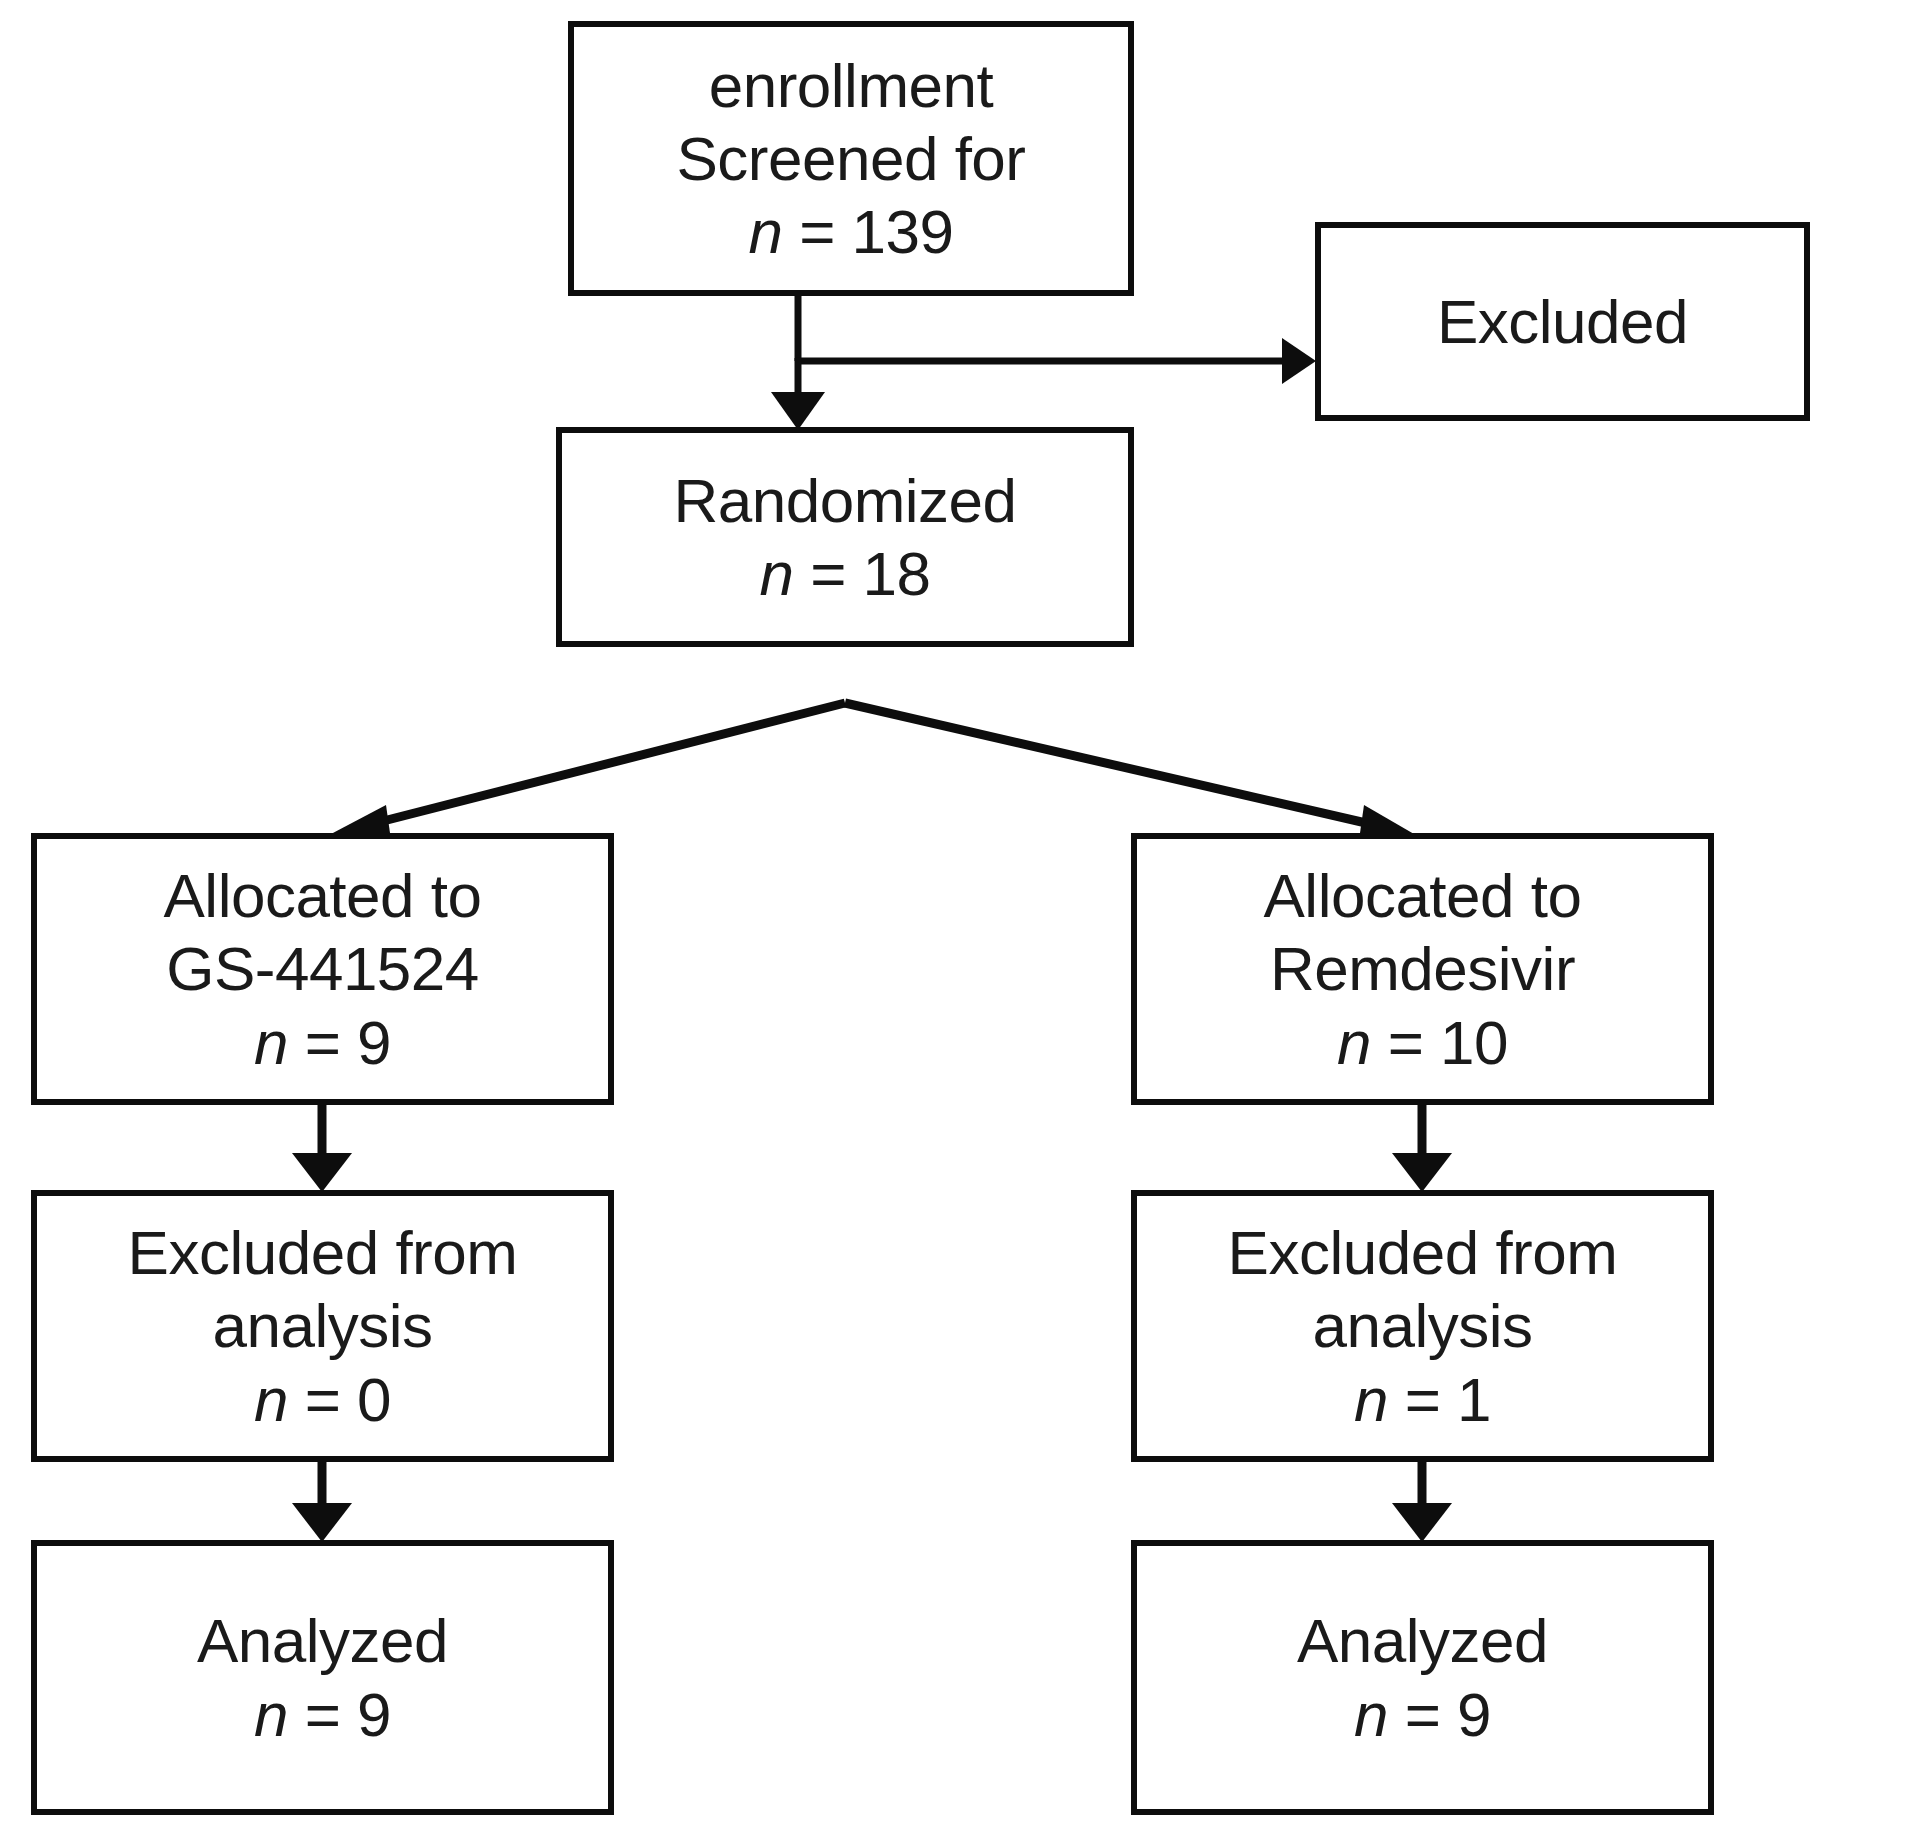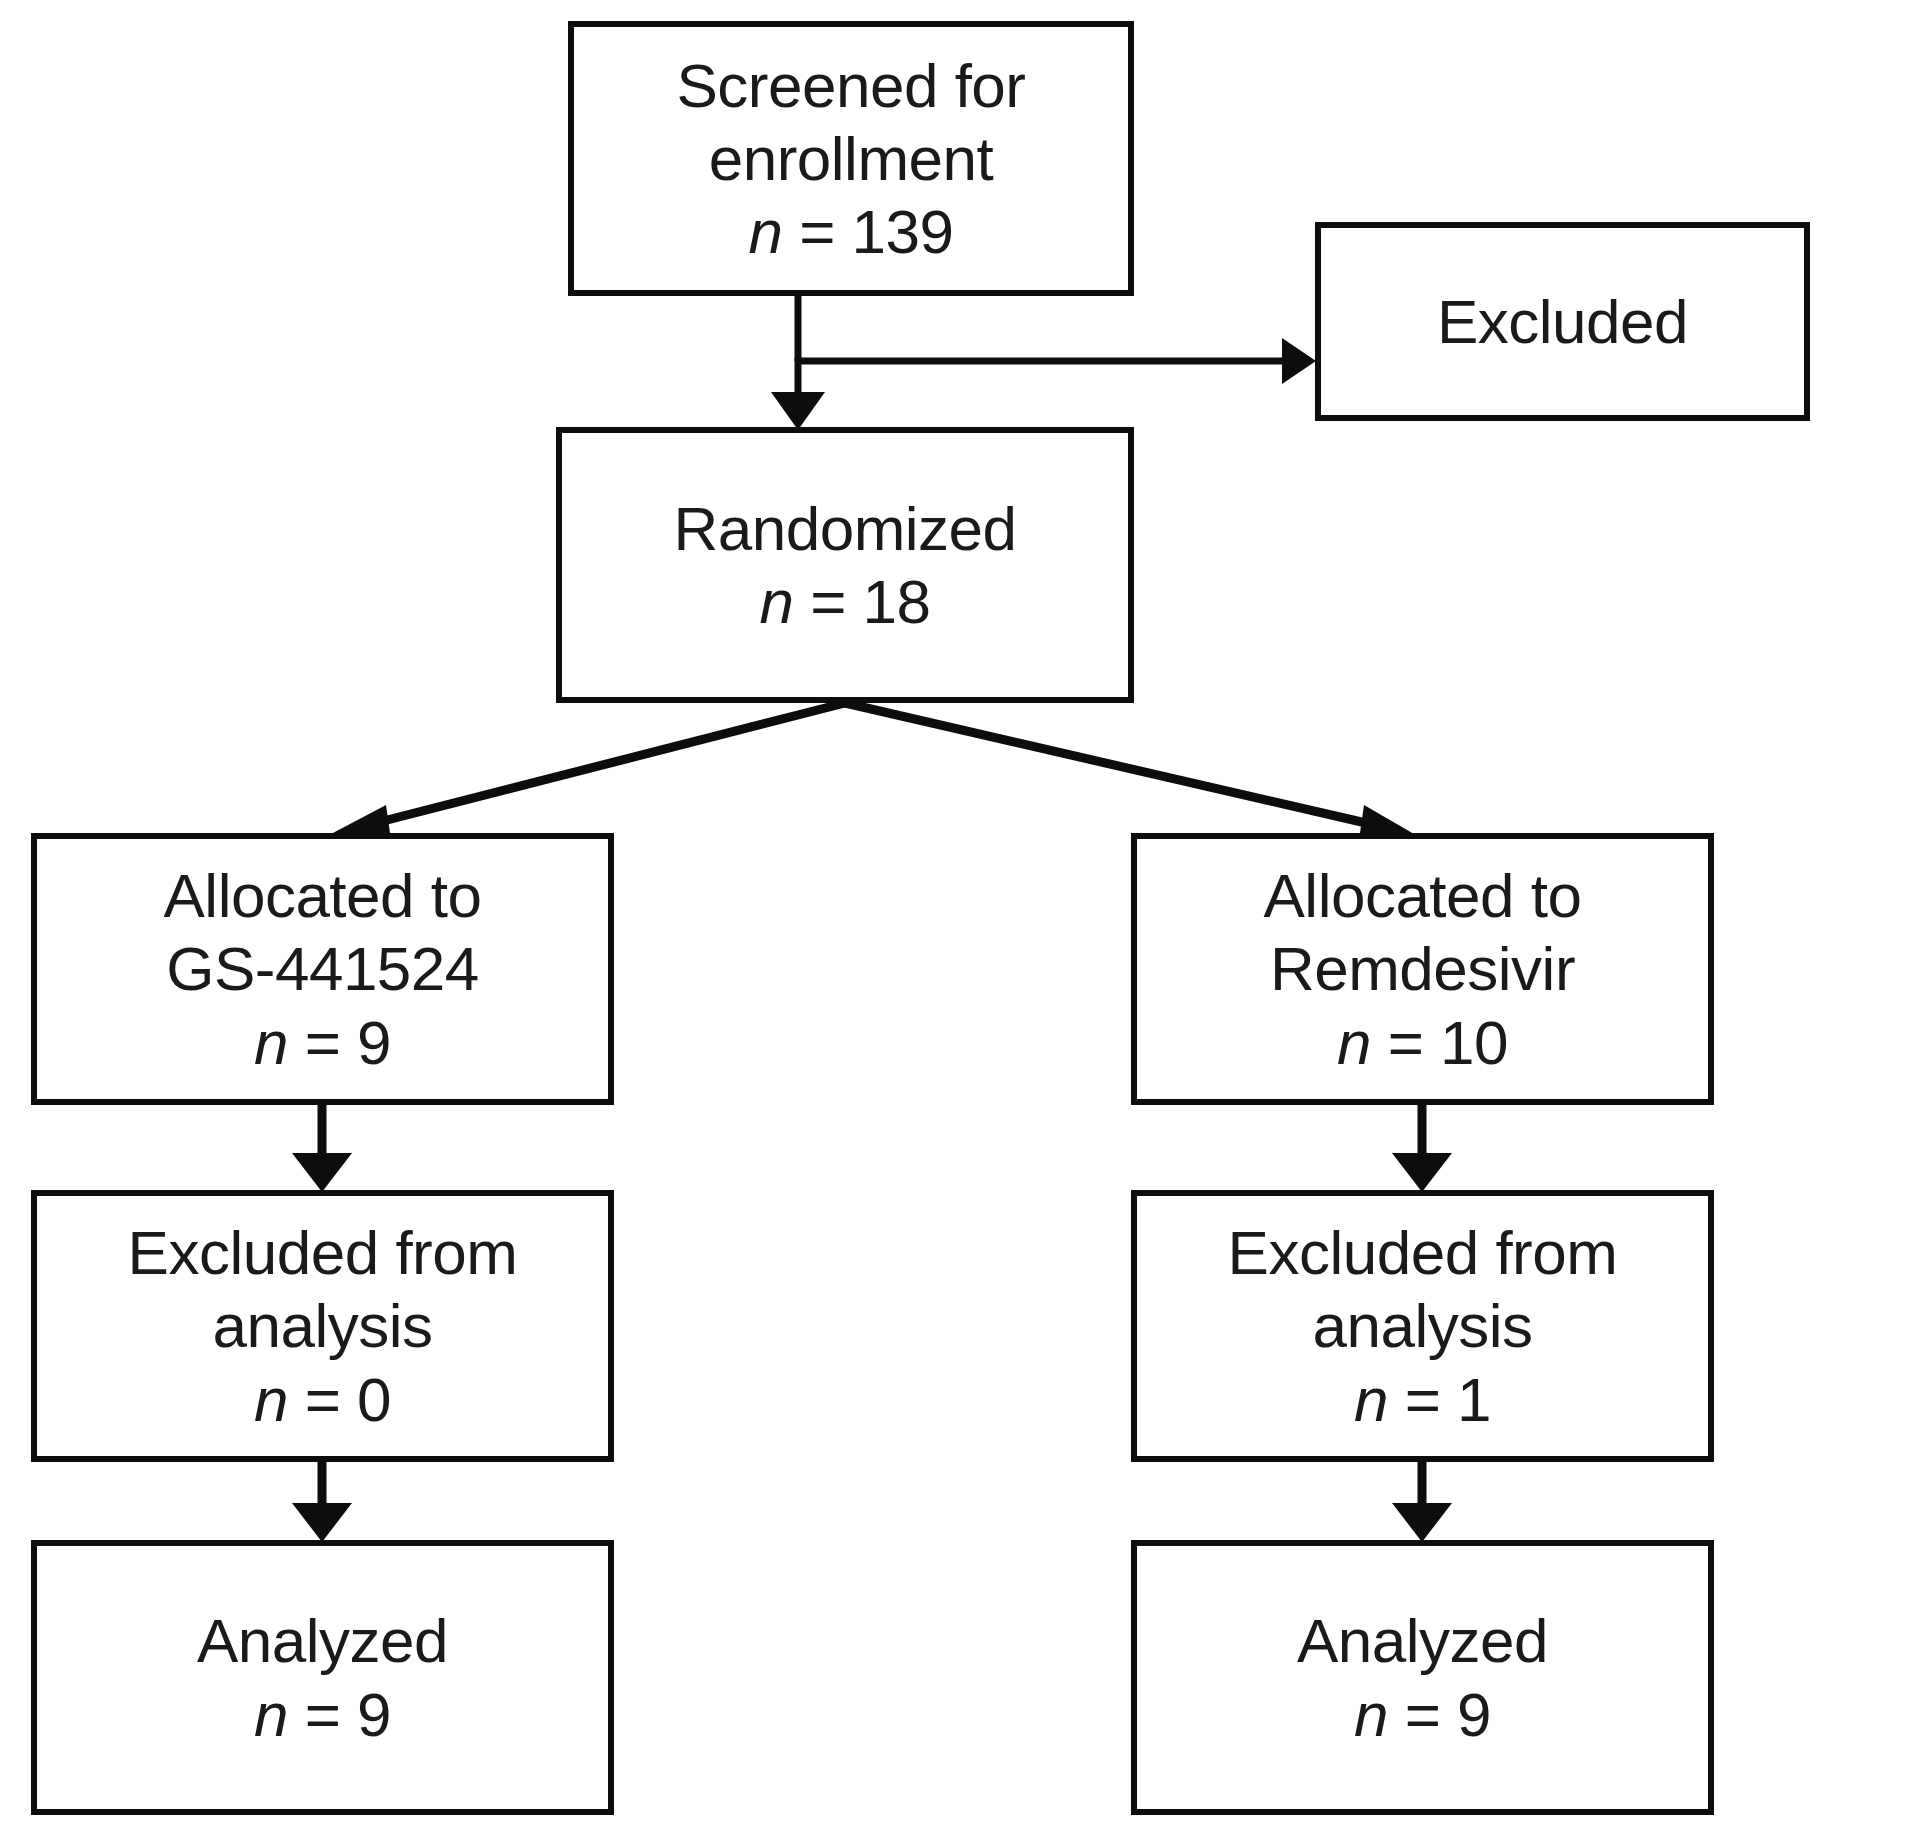--- a/index.html
+++ b/index.html
@@ -47,21 +47,21 @@
   .n-line {
     display: block;
     white-space: nowrap;
   }
   .n-italic {
     font-style: italic;
   }
   
   #node-screened   { left: 568px;  top: 21px;   width: 566px; height: 275px; }
   #node-excluded   { left: 1315px; top: 222px;  width: 495px; height: 199px; }
-  #node-randomized { left: 556px;  top: 427px;  width: 578px; height: 276px; }
+  #node-randomized { left: 556px;  top: 427px;  width: 578px; height: 220px; }
   #node-alloc-gs   { left: 31px;   top: 833px;  width: 583px; height: 272px; }
   #node-alloc-rem  { left: 1131px; top: 833px;  width: 583px; height: 272px; }
   #node-exan-left  { left: 31px;   top: 1190px; width: 583px; height: 272px; }
   #node-exan-right { left: 1131px; top: 1190px; width: 583px; height: 272px; }
   #node-anal-left  { left: 31px;   top: 1540px; width: 583px; height: 275px; }
   #node-anal-right { left: 1131px; top: 1540px; width: 583px; height: 275px; }
 </style>
 </head>
 <body>
 
@@ -110,22 +110,22 @@
       <polygon points="292,1503 352,1503 322,1542" fill="#0d0d0d"></polygon>
     </g>
 
     <g>
       <line x1="1422" y1="1462" x2="1422" y2="1508" stroke="#0d0d0d" stroke-width="9"></line>
       <polygon points="1392,1503 1452,1503 1422,1542" fill="#0d0d0d"></polygon>
     </g>
   </svg>
 
   <div class="node-box" id="node-screened">
+    <span class="node-line">enrollment</span>
     <span class="node-line">Screened for</span>
-    <span class="node-line">enrollment</span>
     <span class="n-line"><em class="n-italic">n</em><span> = </span><span>139</span></span>
   </div>
 
   <div class="node-box" id="node-excluded">
     <span class="node-line">Excluded</span>
   </div>
 
   <div class="node-box" id="node-randomized">
     <span class="node-line">Randomized</span>
     <span class="n-line"><em class="n-italic">n</em><span> = </span><span>18</span></span>

